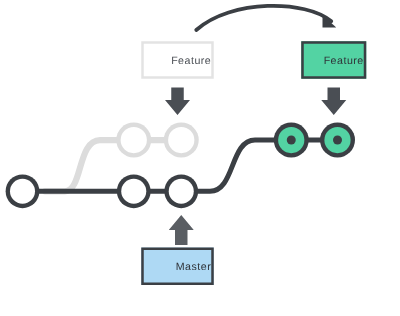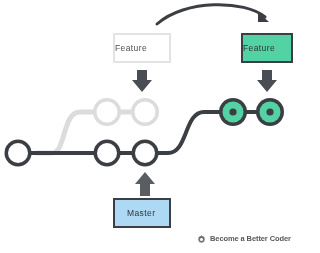--- a/index.html
+++ b/index.html
@@ -20,21 +20,21 @@
     left: 0;
     top: 0;
     width: 300px;
     height: 253px;
   }
   .label-box {
     position: absolute;
     box-sizing: border-box;
     display: flex;
     align-items: center;
-    justify-content: flex-start;
+    justify-content: flex-end;
     border: 2px solid #3b3f44;
     font-size: 8.5px;
     letter-spacing: 0.4px;
     color: #3b3f44;
     line-height: 1;
   }
   .label-box.feature-white {
     left: 113px;
     top: 33px;
     width: 58px;
@@ -163,21 +163,14 @@
   </div>
 
   <div class="label-box feature-green">
     <span>Feature</span>
   </div>
 
   <div class="label-box master-blue">
     <span>Master</span>
   </div>
 
-  <div class="watermark">
-    <svg class="mark" viewBox="0 0 20 20">
-      <path fill="#6b6e72" d="M10 0.8 l1.6 1.9 2.4-0.7 0.6 2.4 2.4 0.7 -0.8 2.4 1.6 1.9 -1.6 1.9 0.8 2.4 -2.4 0.7 -0.6 2.4 -2.4-0.7 -1.6 1.9 -1.6-1.9 -2.4 0.7 -0.6-2.4 -2.4-0.7 0.8-2.4 -1.6-1.9 1.6-1.9 -0.8-2.4 2.4-0.7 0.6-2.4 2.4 0.7 Z"></path>
-      <circle cx="10" cy="10" r="3.4" fill="#ffffff"></circle>
-    </svg>
-    <span class="wordmark">Become a Better Coder</span>
-  </div>
 
 </div>
 
 </body></html>

